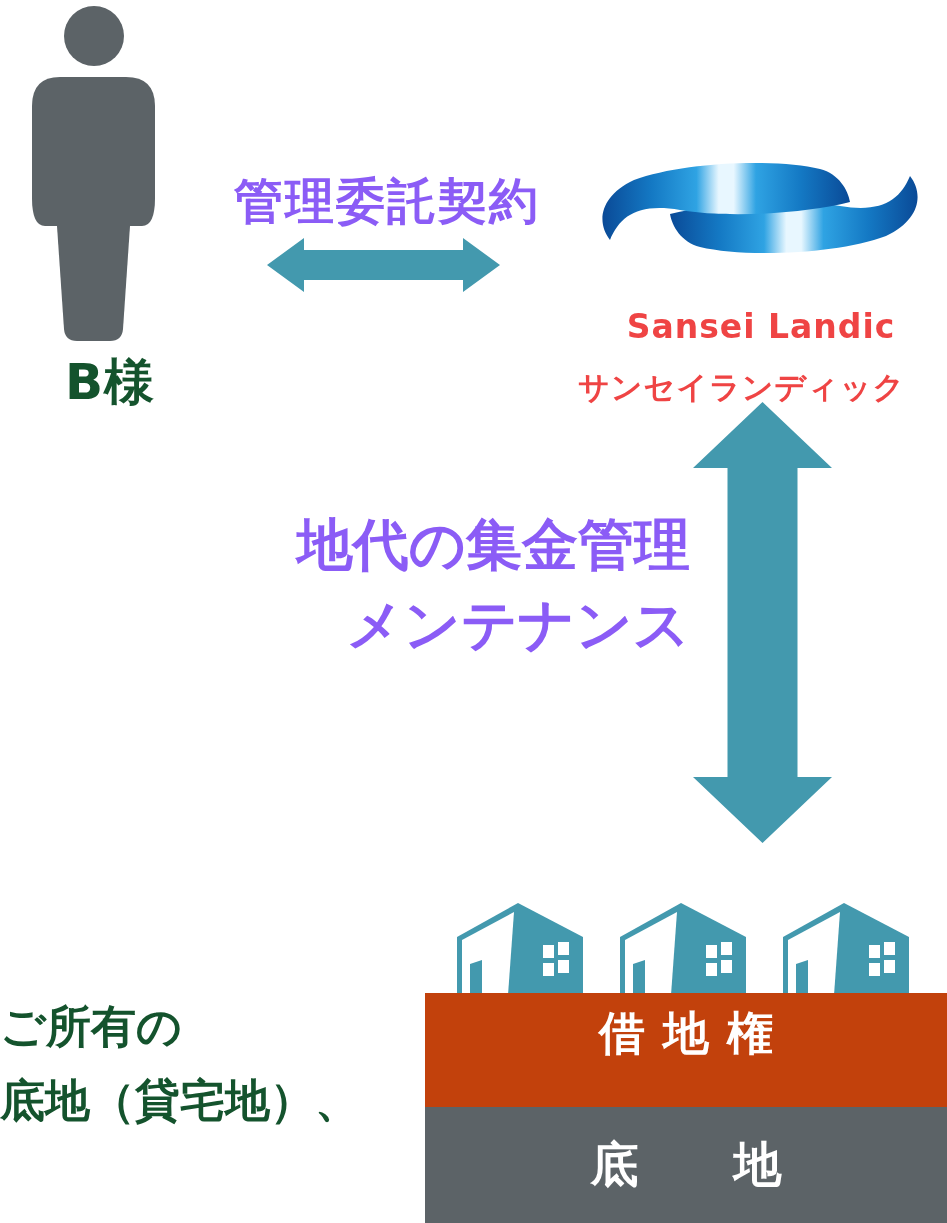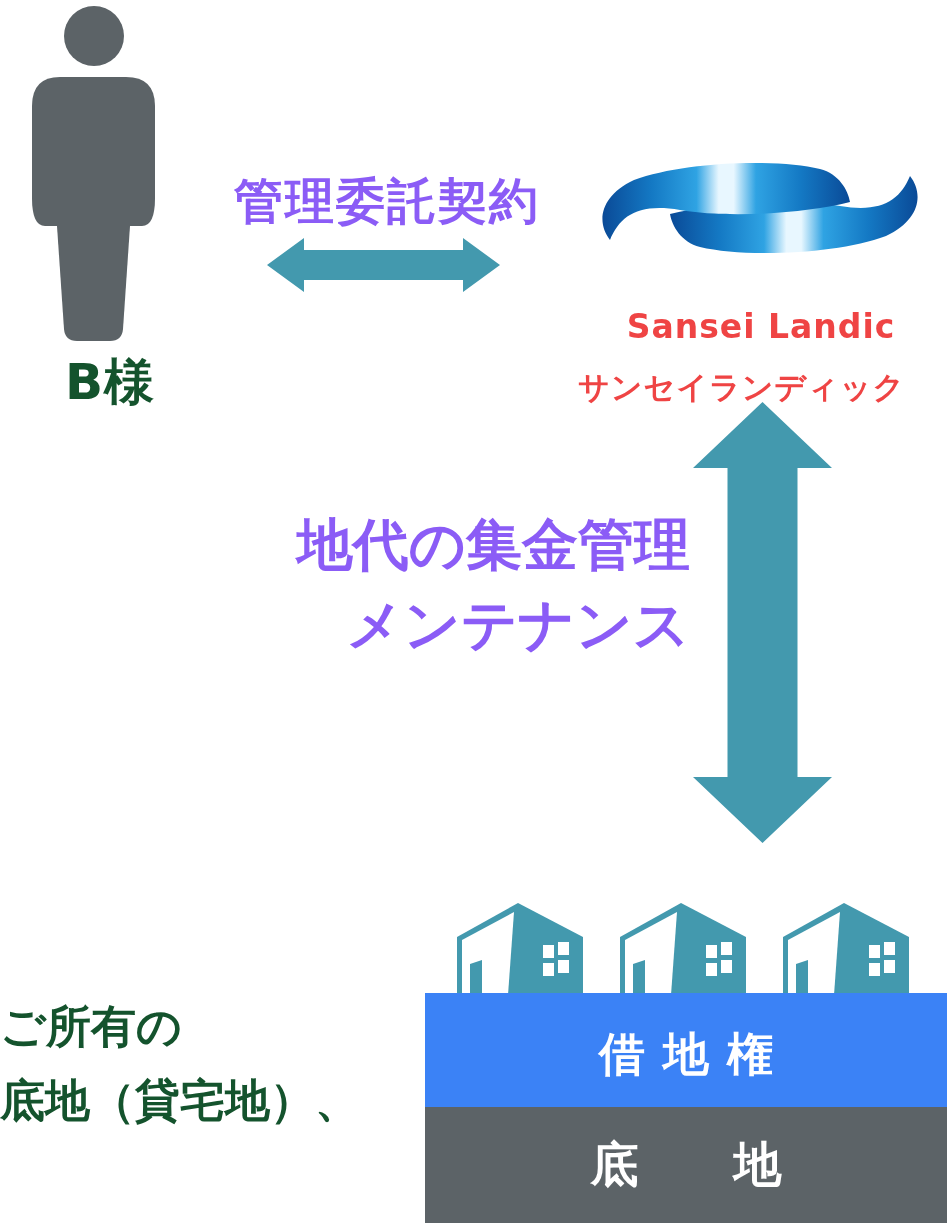--- a/index.html
+++ b/index.html
@@ -47,22 +47,22 @@
   #services{
     left:36px;top:505px;width:654px;
     font-size:56px;line-height:80px;text-align:right;
   }
   #v-arrow-svg{left:693px;top:402px;}
 
   
   #houses-svg{left:457px;top:903px;}
   #leasehold-bar{
     left:425px;top:993px;width:522px;height:114px;
-    background:#3b82f6;
-    display:flex;align-items:center;justify-content:center;
+    background:#c2410c;
+    display:flex;align-items:flex-start;justify-content:center;
   }
   #leasehold-label{
     color:#ffffff;font-size:46px;letter-spacing:18px;padding-left:18px;
     margin-top:10px;
   }
   #freehold-bar{
     left:425px;top:1107px;width:522px;height:116px;
     background:#5c6367;
     display:flex;align-items:center;justify-content:center;gap:95px;
   }

